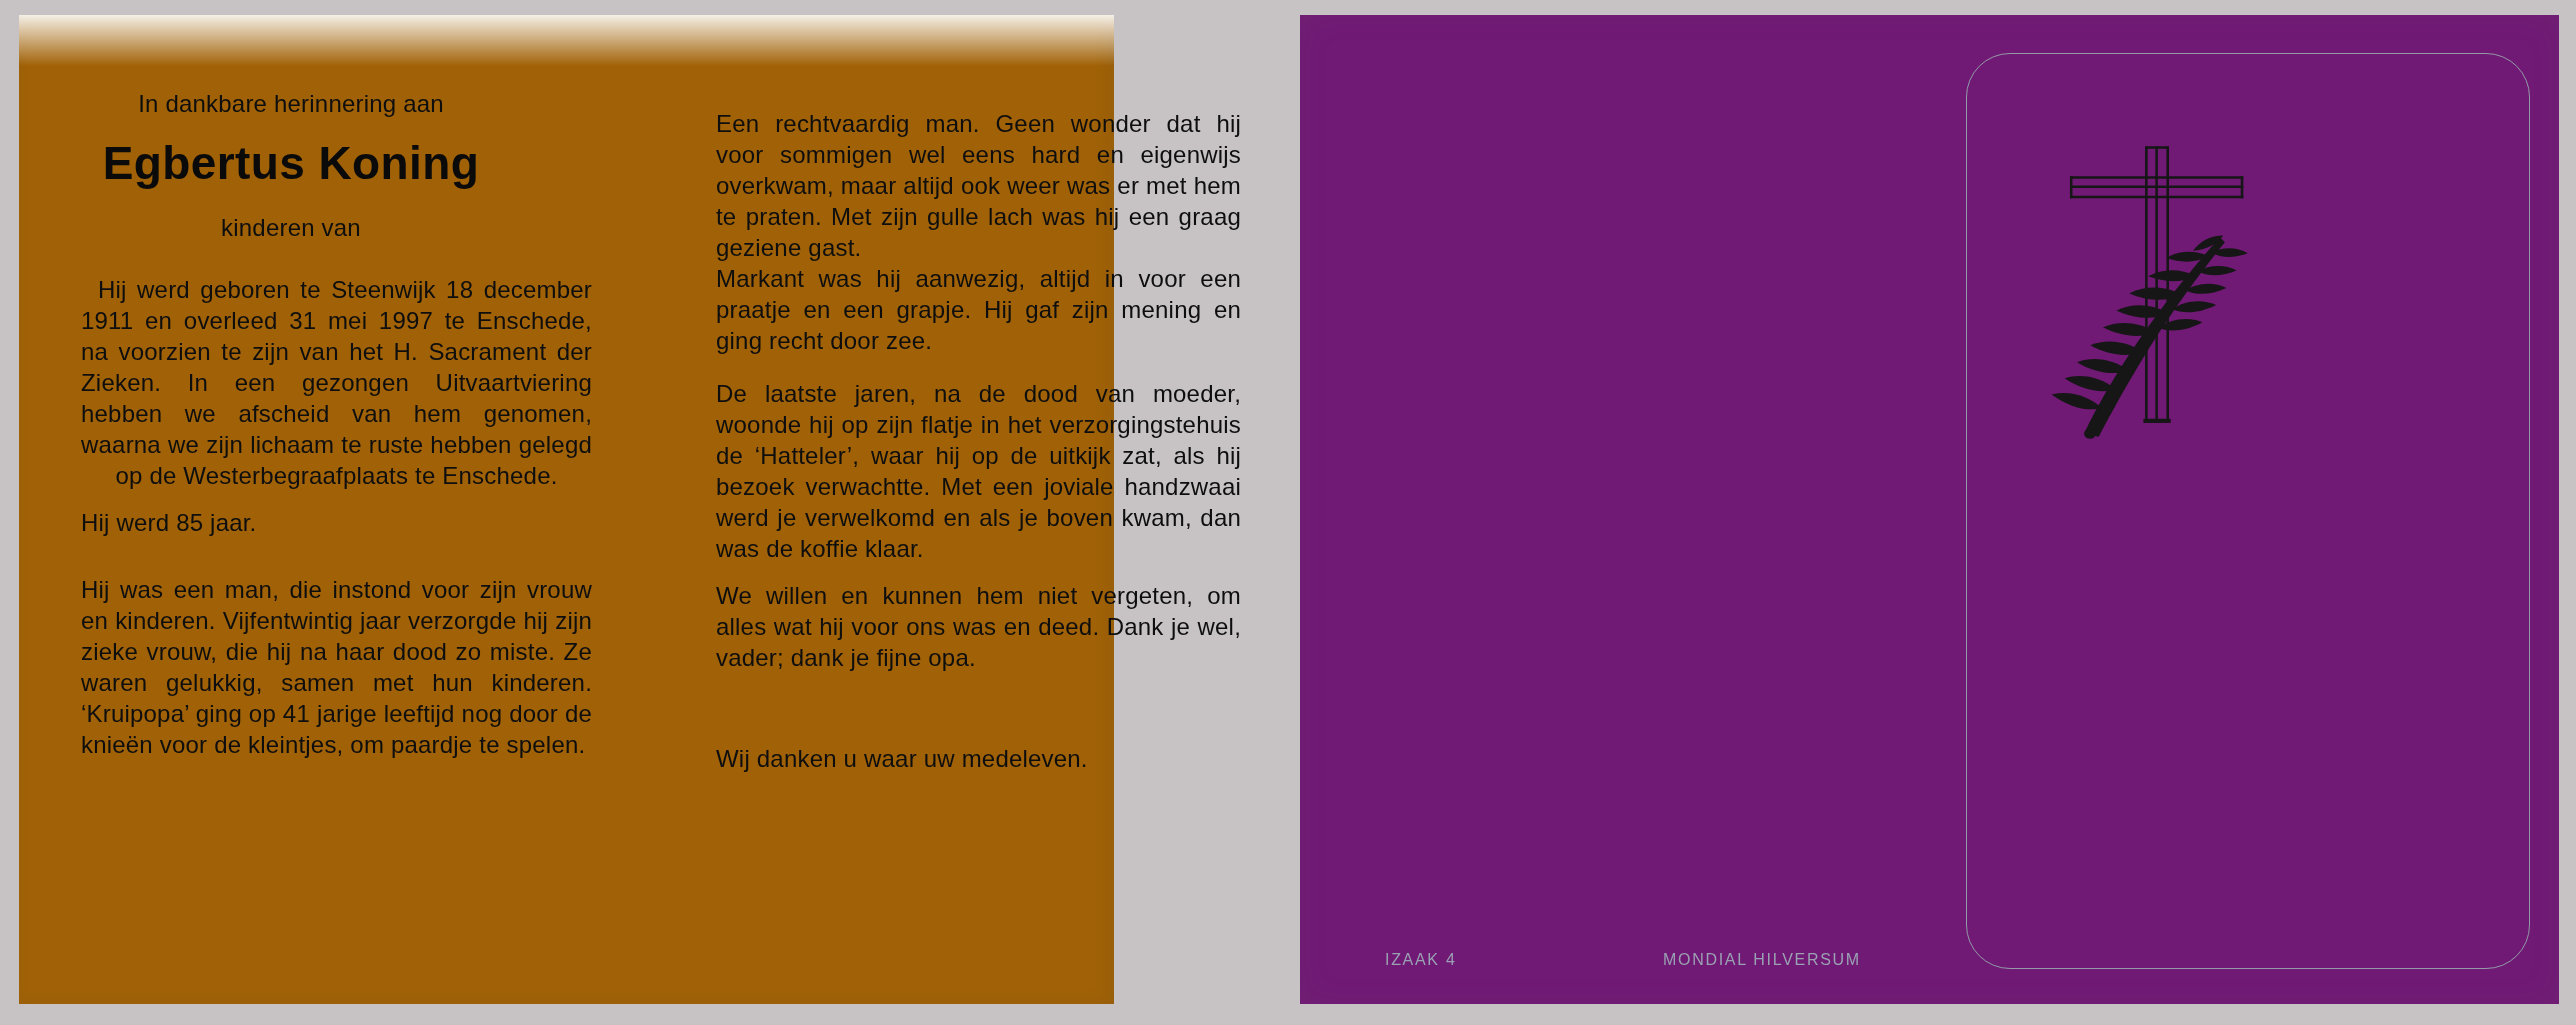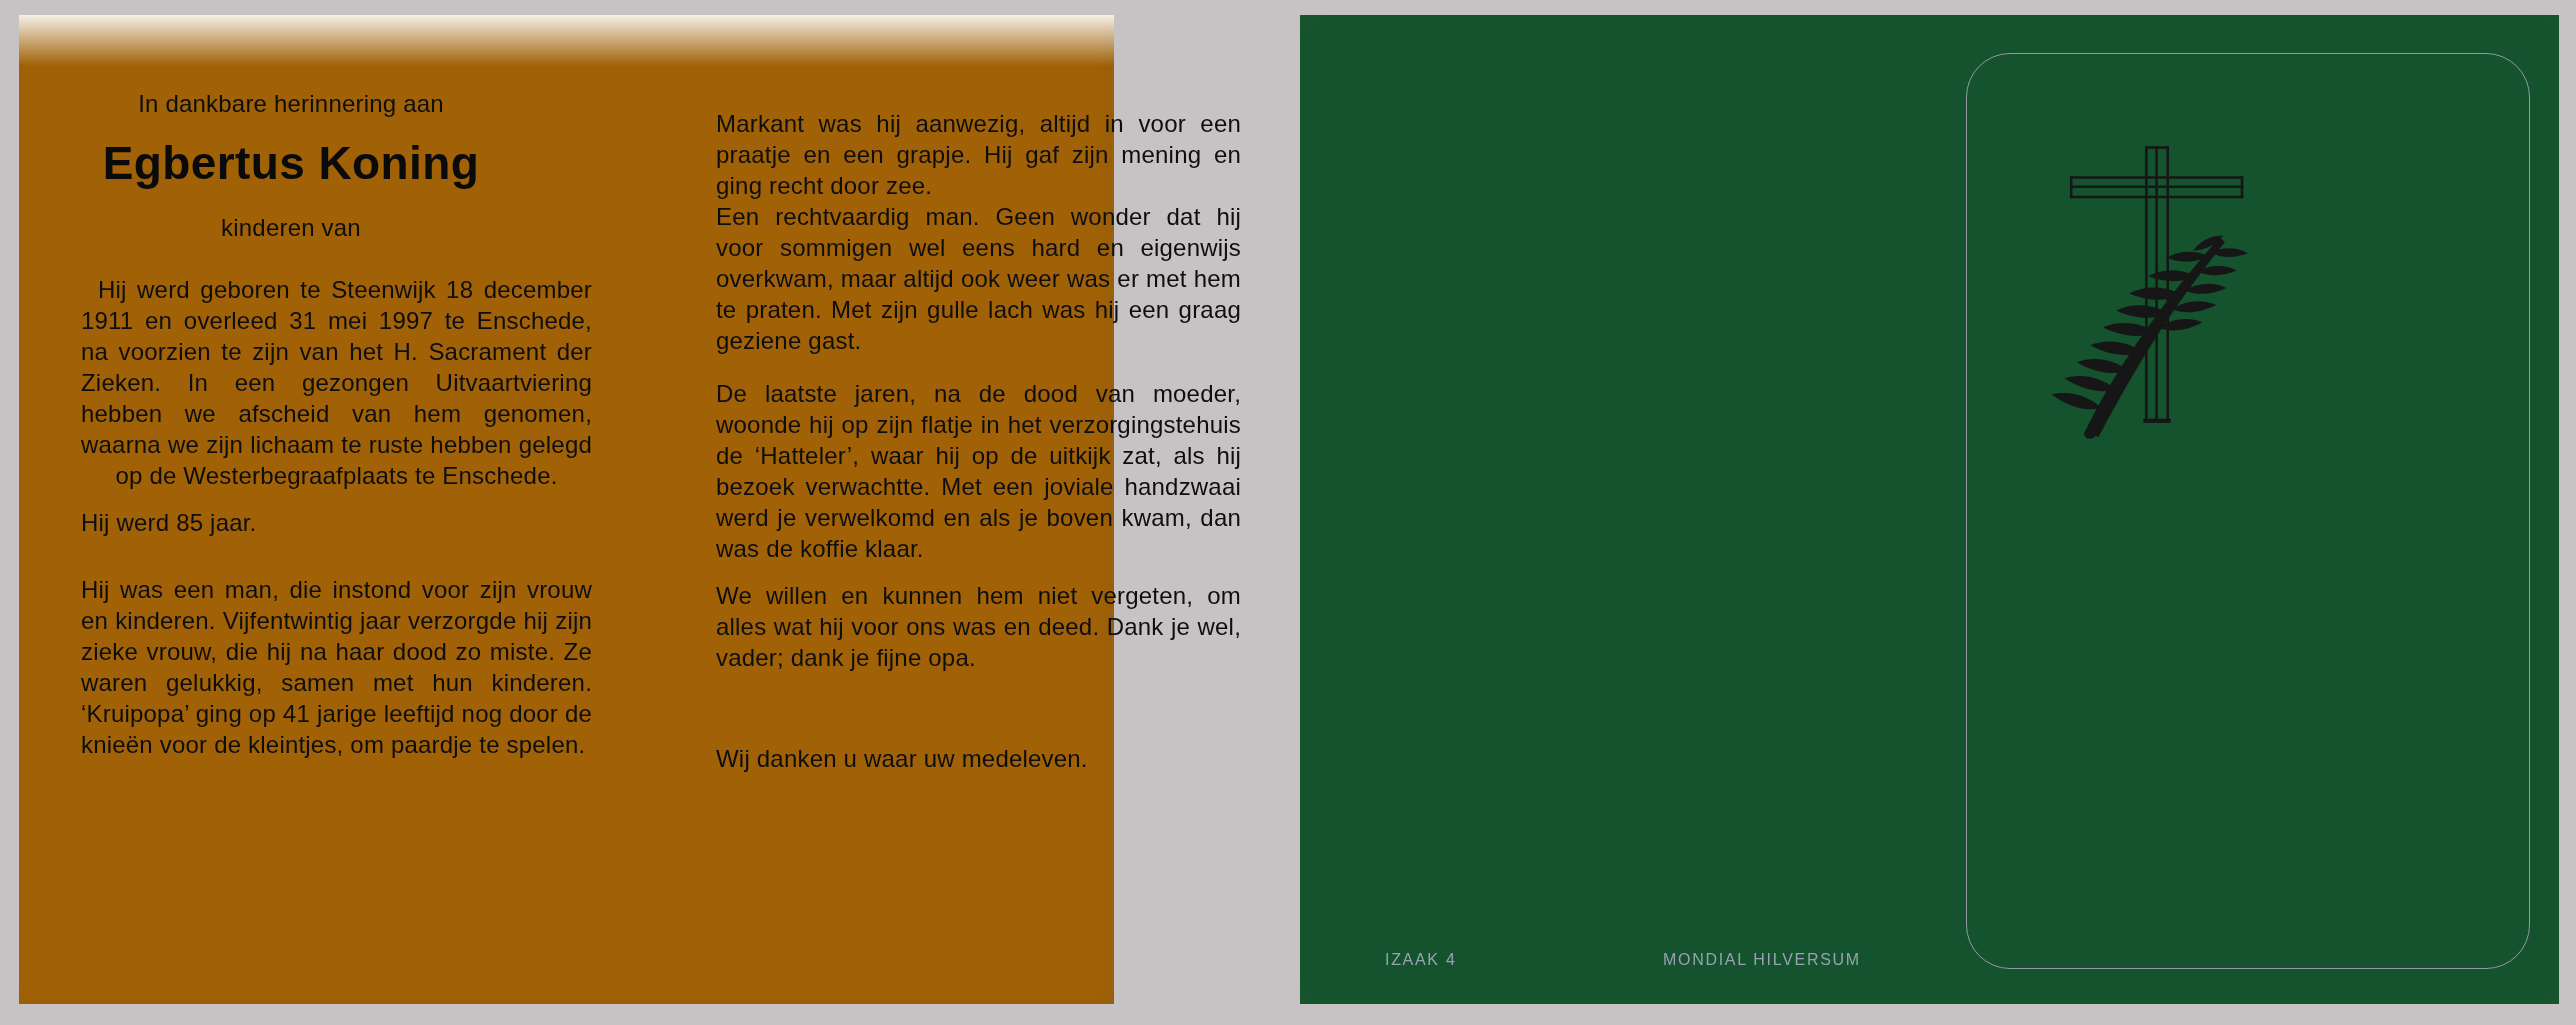--- a/index.html
+++ b/index.html
@@ -21,21 +21,21 @@
     background: #a16207;
     box-shadow: inset -5.1px 0 15.4px rgba(60,55,50,0.10);
   }
   .page-left::before {
     content: ""; position: absolute; left: 0; top: 0; right: 0; height: 51px;
     background: linear-gradient(to bottom, rgba(255,255,255,0.9), rgba(255,255,255,0));
     pointer-events: none;
   }
   .page-right {
     left: 1300px; width: 1259px;
-    background: #14532d;
+    background: #701a75;
     box-shadow: inset 0 0 34px rgba(120,115,105,0.06);
   }
   .col {
     position: absolute;
     font-size: 24px;
     line-height: 31px;
     letter-spacing: 0.2px;
   }
   .col p { margin: 0; text-align: justify; }
   .col1 { left: 62px; top: 73px; width: 511px; }
@@ -92,22 +92,22 @@
         <p>In dankbare herinnering aan</p>
         <h1 class="name">Egbertus Koning</h1>
         <p class="relation">kinderen van</p>
       </div>
       <p class="p-birth">Hij werd geboren te Steenwijk 18 december 1911 en overleed 31 mei 1997 te Enschede, na voorzien te zijn van het H. Sacrament der Zieken. In een gezongen Uitvaartviering hebben we afscheid van hem genomen, waarna we zijn lichaam te ruste hebben gelegd op de Westerbegraafplaats te Enschede.</p>
       <p class="p-age">Hij werd 85 jaar.</p>
       <p class="p-family">Hij was een man, die instond voor zijn vrouw en kinderen. Vijfentwintig jaar verzorgde hij zijn zieke vrouw, die hij na haar dood zo miste. Ze waren gelukkig, samen met hun kinderen. ‘Kruipopa’ ging op 41 jarige leeftijd nog door de knieën voor de kleintjes, om paardje te spelen.</p>
     </div>
 
     <div class="col col2">
+      <p>Een rechtvaardig man. Geen wonder dat hij voor sommigen wel eens hard en eigenwijs overkwam, maar altijd ook weer was er met hem te praten. Met zijn gulle lach was hij een graag geziene gast.</p>
       <p>Markant was hij aanwezig, altijd in voor een praatje en een grapje. Hij gaf zijn mening en ging recht door zee.</p>
-      <p>Een rechtvaardig man. Geen wonder dat hij voor sommigen wel eens hard en eigenwijs overkwam, maar altijd ook weer was er met hem te praten. Met zijn gulle lach was hij een graag geziene gast.</p>
       <p class="p-home">De laatste jaren, na de dood van moeder, woonde hij op zijn flatje in het verzorgingstehuis de ‘Hatteler’, waar hij op de uitkijk zat, als hij bezoek verwachtte. Met een joviale handzwaai werd je verwelkomd en als je boven kwam, dan was de koffie klaar.</p>
       <p class="p-thanks">We willen en kunnen hem niet vergeten, om alles wat hij voor ons was en deed. Dank je wel, vader; dank je fijne opa.</p>
       <p class="closing">Wij danken u waar uw medeleven.</p>
     </div>
 
   </section>
 
   <section class="page page-right">
 
     <div class="frame">

